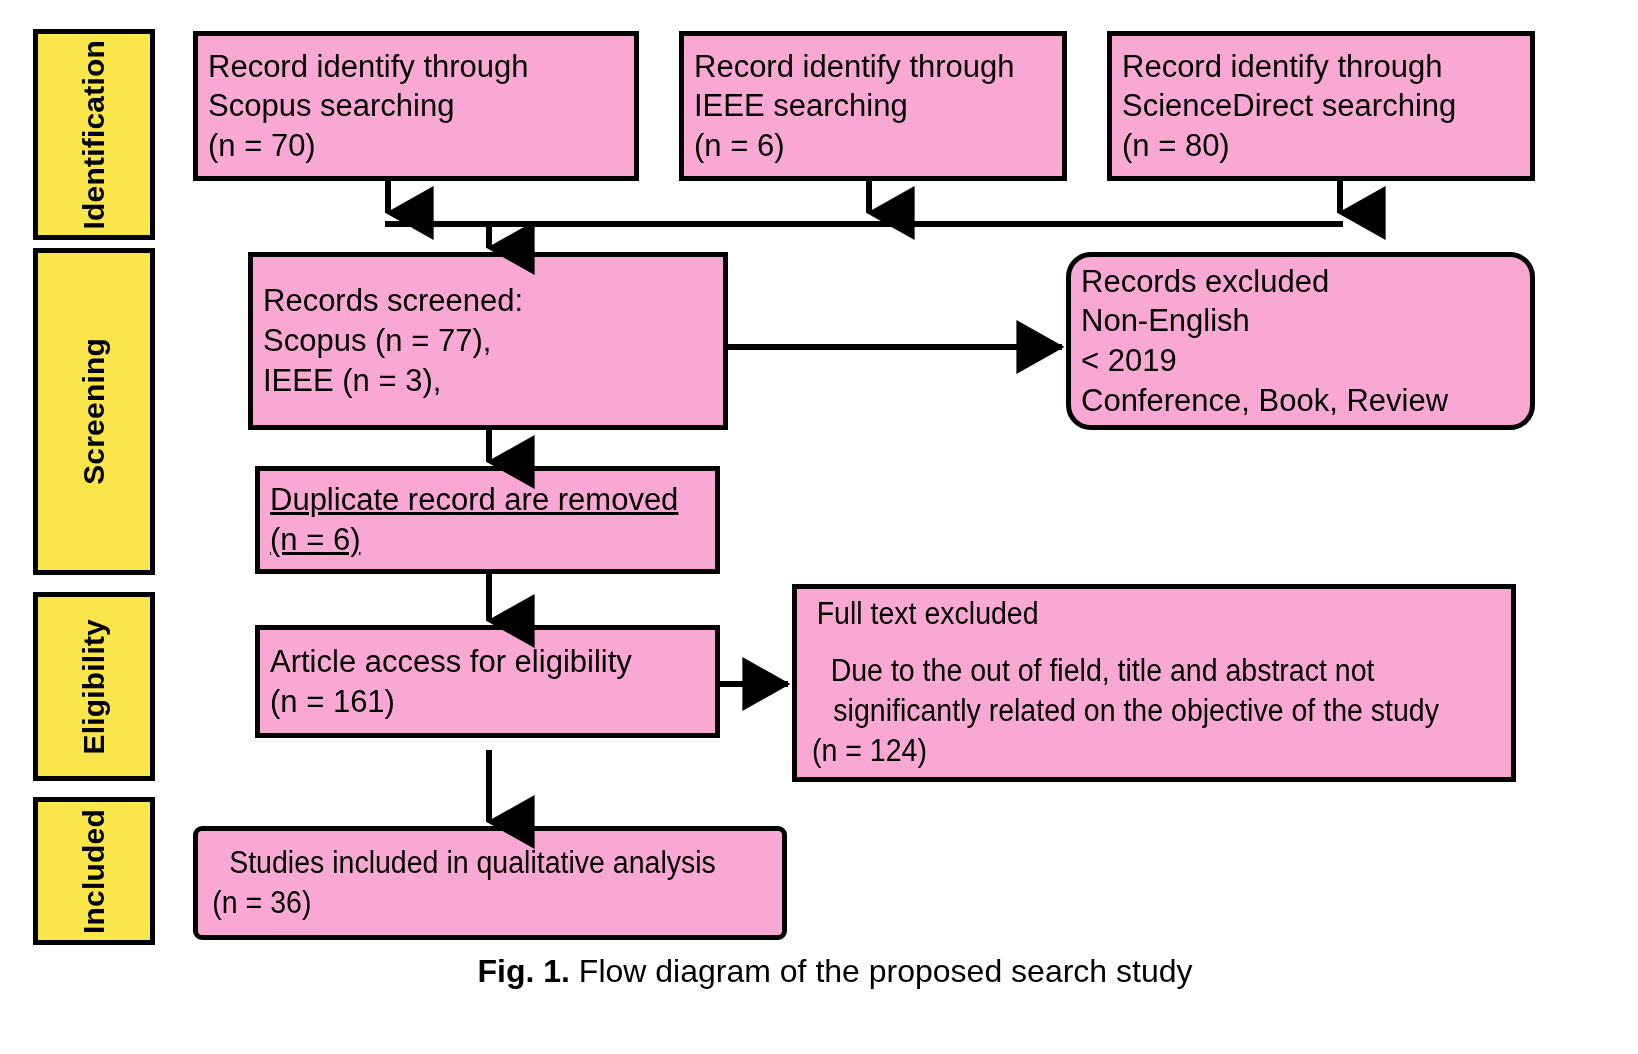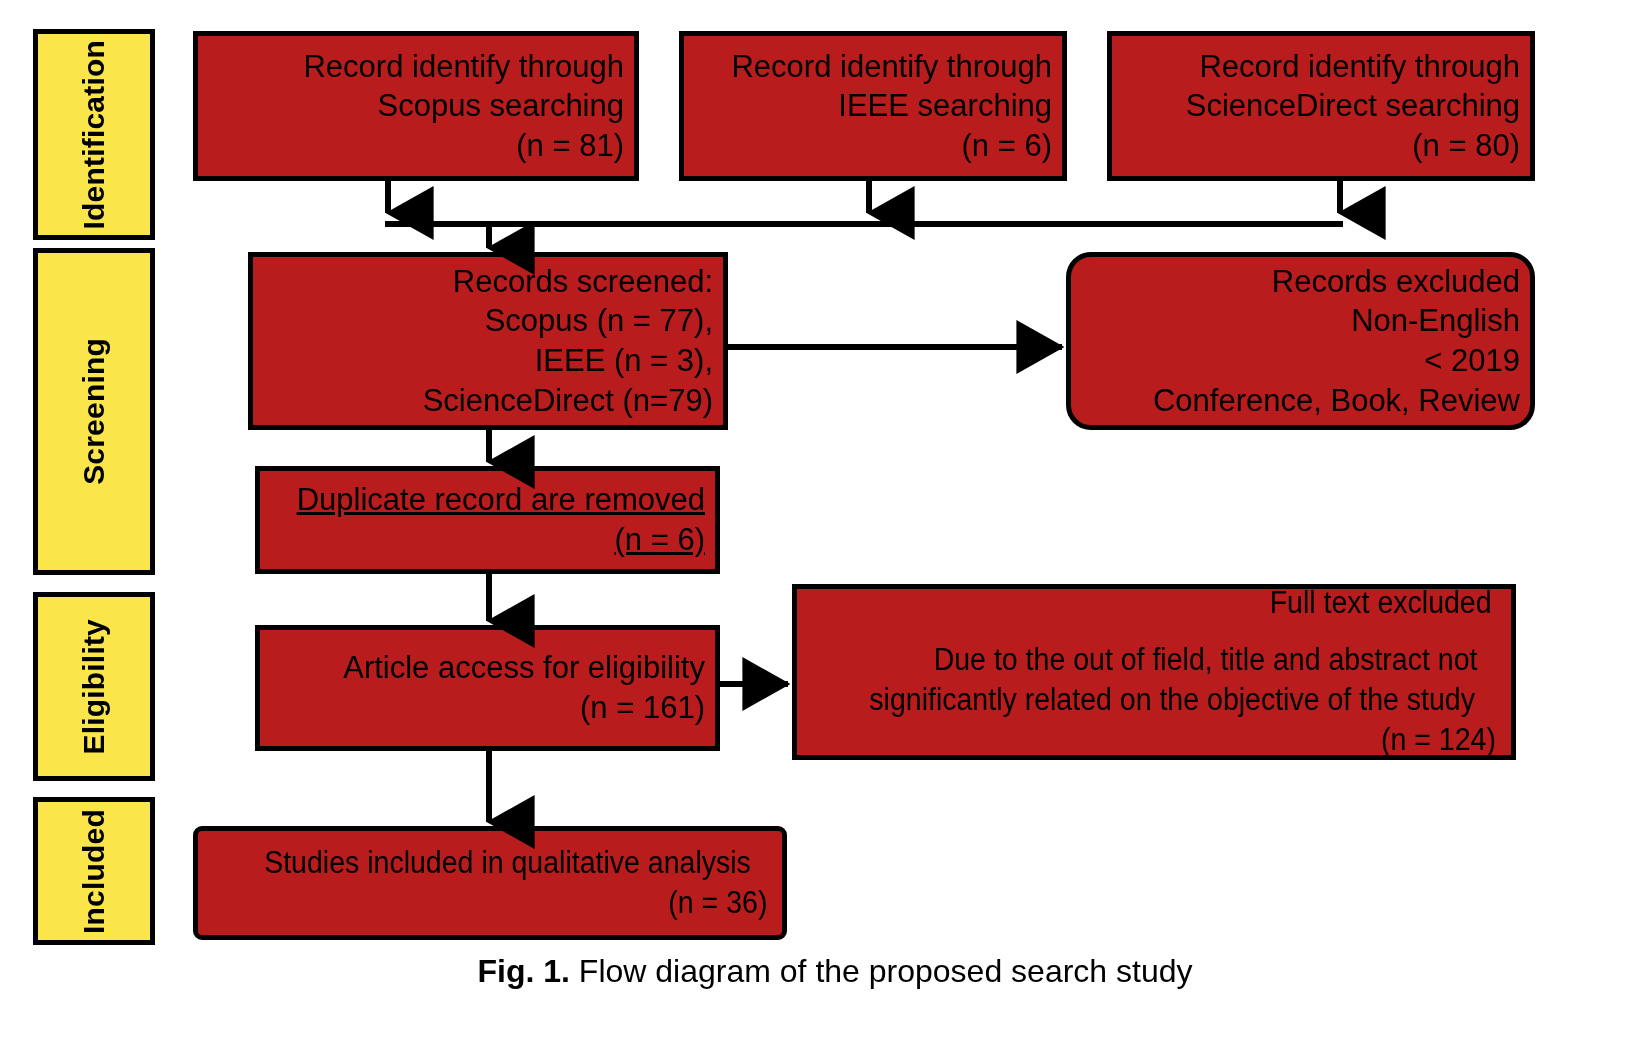--- a/index.html
+++ b/index.html
@@ -38,26 +38,26 @@
     font-weight: 600;
     letter-spacing: 0.2px;
     white-space: nowrap;
     line-height: 1;
     color: #000000;
   }
 
   
   .proc-box {
     position: absolute;
-    background: #b91c1c;
+    background: #f9a8d4;
     border: 5px solid #000000;
     box-sizing: border-box;
     display: flex;
     flex-direction: column;
-    align-items: flex-end;
+    align-items: flex-start;
     justify-content: center;
     text-align: center;
     padding: 17px 10px;
   }
   .proc-box .line {
     font-family: "Liberation Sans", sans-serif;
     font-size: 31px;
     line-height: 1.28;
     white-space: nowrap;
     color: #000000;
@@ -120,60 +120,59 @@
     <span class="stage-label">Eligibility</span>
   </div>
 
   <div class="stage-box" style="left:33px; top:797px; width:122px; height:148px;">
     <span class="stage-label">Included</span>
   </div>
 
   <div class="proc-box" style="left:193px; top:31px; width:446px; height:150px;">
     <span class="line">Record identify through</span>
     <span class="line">Scopus searching</span>
-    <span class="line">(n = 81)</span>
+    <span class="line">(n = 70)</span>
   </div>
 
   <div class="proc-box" style="left:679px; top:31px; width:388px; height:150px;">
     <span class="line">Record identify through</span>
     <span class="line">IEEE searching</span>
     <span class="line">(n = 6)</span>
   </div>
 
   <div class="proc-box" style="left:1107px; top:31px; width:428px; height:150px;">
     <span class="line">Record identify through</span>
     <span class="line">ScienceDirect searching</span>
     <span class="line">(n = 80)</span>
   </div>
 
   <div class="proc-box" style="left:248px; top:252px; width:480px; height:178px;">
     <span class="line">Records screened:</span>
     <span class="line">Scopus (n = 77),</span>
     <span class="line">IEEE (n = 3),</span>
-    <span class="line">ScienceDirect (n=79)</span>
   </div>
 
   <div class="proc-box" style="left:1066px; top:252px; width:469px; height:178px;border-radius:25px;">
     <span class="line">Records excluded</span>
     <span class="line">Non-English</span>
     <span class="line">&lt; 2019</span>
     <span class="line">Conference, Book, Review</span>
   </div>
 
   <div class="proc-box" style="left:255px; top:466px; width:465px; height:108px;text-decoration:underline;">
     <span class="line">Duplicate record are removed</span>
     <span class="line">(n = 6)</span>
   </div>
 
-  <div class="proc-box" style="left:255px; top:625px; width:465px; height:126px;">
+  <div class="proc-box" style="left:255px; top:625px; width:465px; height:113px;">
     <span class="line">Article access for eligibility</span>
     <span class="line">(n = 161)</span>
   </div>
 
-  <div class="proc-box condensed" style="left:792px; top:584px; width:724px; height:176px;">
+  <div class="proc-box condensed" style="left:792px; top:584px; width:724px; height:198px;">
     <span class="line">Full text excluded</span>
     <span class="line spaced wrapline">Due to the out of field, title and abstract not</span>
     <span class="line wrapline">significantly related on the objective of the study</span>
     <span class="line">(n = 124)</span>
   </div>
 
   <div class="proc-box condensed" style="left:193px; top:826px; width:594px; height:114px;border-radius:9px;">
     <span class="line">Studies included in qualitative analysis</span>
     <span class="line">(n = 36)</span>
   </div>

